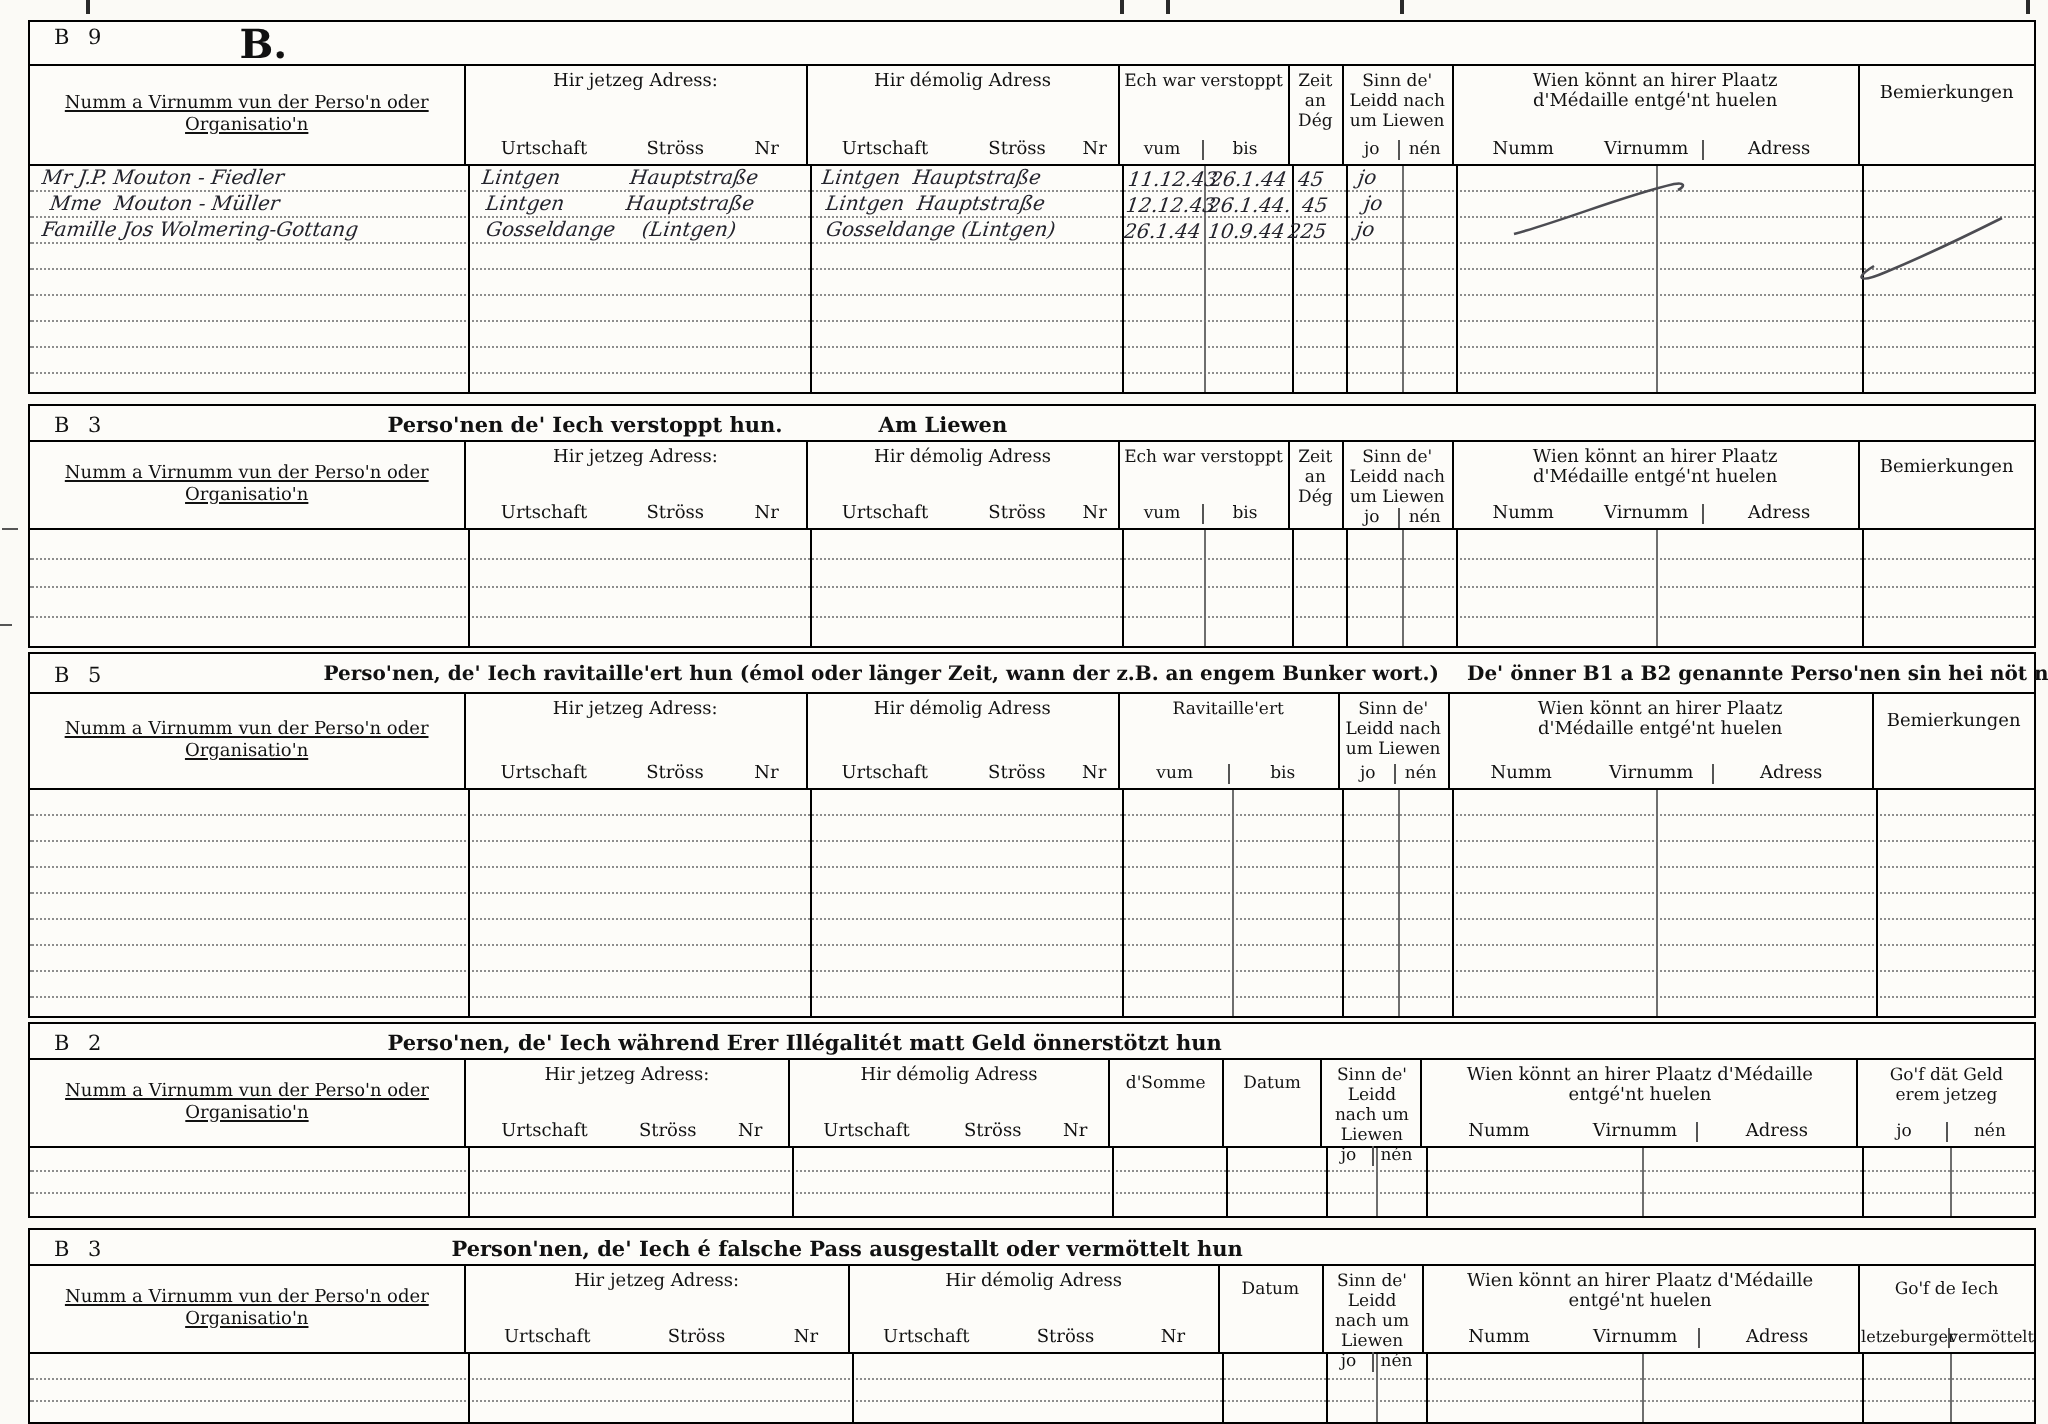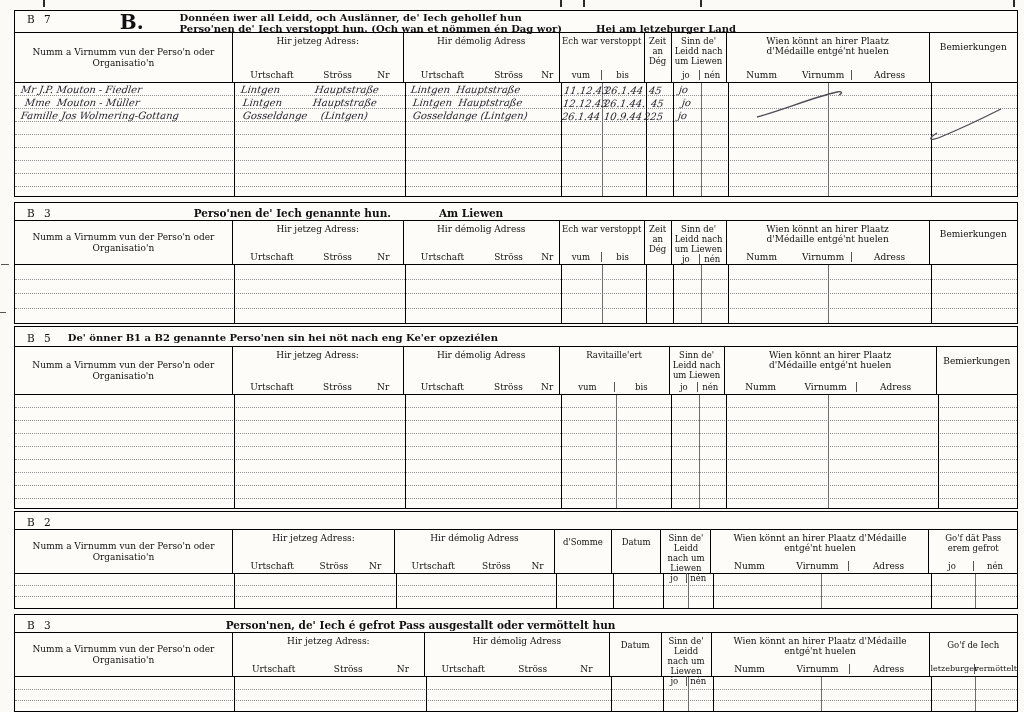--- a/index.html
+++ b/index.html
@@ -15,21 +15,21 @@
   .tblock{margin-left:36px;font-weight:bold;font-size:10px;line-height:10.5px;white-space:nowrap;}
   .trow2{display:flex;gap:34px;}
   .ttl{font-weight:bold;font-size:10.5px;white-space:nowrap;}
   .hdr{display:flex;border-bottom:1.5px solid #000;box-sizing:border-box;font-size:9px;}
   .g{box-sizing:border-box;display:flex;flex-direction:column;justify-content:space-between;text-align:center;padding:3px 1px 2px 1px;}
   .br{border-right:1.5px solid #000;}
   .gtop{line-height:10px;}
   .gsub{display:flex;line-height:10px;}
   .gsub span{display:block;box-sizing:border-box;}
   .sbl{border-left:1px solid #555;}
-  .namecell{justify-content:center;line-height:11px;padding:0 14px;}
+  .namecell{justify-content:center;line-height:11px;padding:0 14px;text-decoration:underline;}
   .small{font-size:8.5px;}
   .tbody{position:relative;box-sizing:border-box;}
   .rule{position:absolute;left:0;right:0;height:0;border-top:1px dotted #8d8d8d;}
   .vd{position:absolute;top:0;bottom:0;width:0;border-left:1.5px solid #000;}
   .vt{position:absolute;top:0;bottom:0;width:0;border-left:1px solid #6e6e6e;}
   .hw{position:absolute;font-style:italic;font-size:10px;line-height:11px;color:#23232c;white-space:pre;transform:skewX(-8deg);}
   .strokes{position:absolute;left:0;top:0;pointer-events:none;}
 </style>
 </head>
 <body>
@@ -41,29 +41,22 @@
   <div class="tick" style="left:583px"></div>
   <div class="tick" style="left:700px"></div>
   <div class="tick" style="left:1013px"></div>
   <div class="mmark" style="left:1px;top:264px;width:8px;height:1px"></div>
   <div class="mmark" style="left:0px;top:312px;width:6px;height:1px"></div>
 
   <div class="form">
 
     <section class="sec">
       <div class="tbar" style="height:22px">
-        <span class="sid">B 7</span>
+        <span class="sid">B 9</span>
         <span class="big">B.</span>
-        <div class="tblock">
-          <div>Donnéen iwer all Leidd, och Auslänner, de' Iech gehollef hun</div>
-          <div class="trow2">
-            <span>Perso'nen de' Iech verstoppt hun. (Och wan et nömmen én Dag wor)</span>
-            <span>Hei am letzeburger Land</span>
-          </div>
-        </div>
       </div>
       <div class="hdr" style="height:50px">
         <div class="g br namecell" style="width:219px">
             <span>Numm a Virnumm vun der Perso'n oder Organisatio'n</span>
           </div>
         <div class="g br" style="width:171px">
           <div class="gtop">Hir jetzeg Adress:</div>
           <div class="gsub">
               <span style="width:77px">Urtschaft</span>
               <span style="width:55px">Ströss</span>
@@ -159,21 +152,21 @@
         <svg class="strokes" width="1004" height="113" viewBox="0 0 1004 113">
           <path d="M 742 34 C 768 27, 796 15, 822 9 C 827 8, 828 10, 824 12" stroke="#4c4c52" stroke-width="1.3" fill="none"></path>
           <path d="M 922 50 C 912 56, 914 59, 928 53 C 952 43, 972 33, 986 26" stroke="#4c4c52" stroke-width="1.3" fill="none"></path>
         </svg>
       </div>
     </section>
 
     <section class="sec">
       <div class="tbar" style="height:18px;align-items:center">
         <span class="sid">B 3</span>
-        <span class="ttl" style="margin-left:140px">Perso'nen de' Iech genannte hun.</span>
+        <span class="ttl" style="margin-left:140px">Perso'nen de' Iech verstoppt hun.</span>
         <span class="ttl" style="margin-left:48px">Am Liewen</span>
       </div>
       <div class="hdr" style="height:44px">
         <div class="g br namecell" style="width:219px">
             <span>Numm a Virnumm vun der Perso'n oder Organisatio'n</span>
           </div>
         <div class="g br" style="width:171px">
           <div class="gtop">Hir jetzeg Adress:</div>
           <div class="gsub">
               <span style="width:77px">Urtschaft</span>
@@ -233,20 +226,21 @@
         <div class="vt" style="left:686px"></div>
         <div class="vd" style="left:713px"></div>
         <div class="vt" style="left:813px"></div>
         <div class="vd" style="left:916px"></div>
       </div>
     </section>
 
     <section class="sec" style="margin-top:-3px">
       <div class="tbar" style="height:20px;align-items:center">
         <span class="sid">B 5</span>
+        <span class="ttl" style="margin-left:108px;font-size:10px">Perso'nen, de' Iech ravitaille'ert hun (émol oder länger Zeit, wann der z.B. an engem Bunker wort.)</span>
         <span class="ttl" style="margin-left:14px;font-size:10px">De' önner B1 a B2 genannte Perso'nen sin hei nöt nach eng Ke'er opzeziélen</span>
       </div>
       <div class="hdr" style="height:48px">
         <div class="g br namecell" style="width:219px">
             <span>Numm a Virnumm vun der Perso'n oder Organisatio'n</span>
           </div>
         <div class="g br" style="width:171px">
           <div class="gtop">Hir jetzeg Adress:</div>
           <div class="gsub">
               <span style="width:77px">Urtschaft</span>
@@ -306,20 +300,21 @@
         <div class="vt" style="left:684px"></div>
         <div class="vd" style="left:711px"></div>
         <div class="vt" style="left:813px"></div>
         <div class="vd" style="left:923px"></div>
       </div>
     </section>
 
     <section class="sec" style="margin-top:-3px">
       <div class="tbar" style="height:18px;align-items:center">
         <span class="sid">B 2</span>
+        <span class="ttl" style="margin-left:140px">Perso'nen, de' Iech während Erer Illégalitét matt Geld önnerstötzt hun</span>
       </div>
       <div class="hdr" style="height:44px">
         <div class="g br namecell" style="width:219px">
             <span>Numm a Virnumm vun der Perso'n oder Organisatio'n</span>
           </div>
         <div class="g br" style="width:162px">
           <div class="gtop">Hir jetzeg Adress:</div>
           <div class="gsub">
               <span style="width:77px">Urtschaft</span>
               <span style="width:47px">Ströss</span>
@@ -351,21 +346,21 @@
         </div>
         <div class="g br" style="width:218px">
           <div class="gtop" style="padding:0 20px">Wien könnt an hirer Plaatz d'Médaille entgé'nt huelen</div>
           <div class="gsub">
               <span style="width:74px">Numm</span>
               <span style="width:62px">Virnumm</span>
               <span class="sbl" style="width:79px">Adress</span>
             </div>
         </div>
         <div class="g small" style="width:88px">
-          <div class="gtop" style="padding:0 6px">Go'f dät Pass erem gefrot</div>
+          <div class="gtop" style="padding:0 6px">Go'f dät Geld erem jetzeg</div>
           <div class="gsub">
               <span style="width:43px">jo</span>
               <span class="sbl" style="width:42px">nén</span>
             </div>
         </div>
       </div>
       <div class="tbody" style="height:34px">
         <div class="rule" style="top:11px"></div>
         <div class="rule" style="top:22px"></div>
         <div class="vd" style="left:219px"></div>
@@ -377,21 +372,21 @@
         <div class="vd" style="left:698px"></div>
         <div class="vt" style="left:806px"></div>
         <div class="vd" style="left:916px"></div>
         <div class="vt" style="left:960px"></div>
       </div>
     </section>
 
     <section class="sec" style="margin-top:2px">
       <div class="tbar" style="height:18px;align-items:center">
         <span class="sid">B 3</span>
-        <span class="ttl" style="margin-left:172px">Person'nen, de' Iech é gefrot Pass ausgestallt oder vermöttelt hun</span>
+        <span class="ttl" style="margin-left:172px">Person'nen, de' Iech é falsche Pass ausgestallt oder vermöttelt hun</span>
       </div>
       <div class="hdr" style="height:44px">
         <div class="g br namecell" style="width:219px">
             <span>Numm a Virnumm vun der Perso'n oder Organisatio'n</span>
           </div>
         <div class="g br" style="width:192px">
           <div class="gtop">Hir jetzeg Adress:</div>
           <div class="gsub">
               <span style="width:80px">Urtschaft</span>
               <span style="width:70px">Ströss</span>

